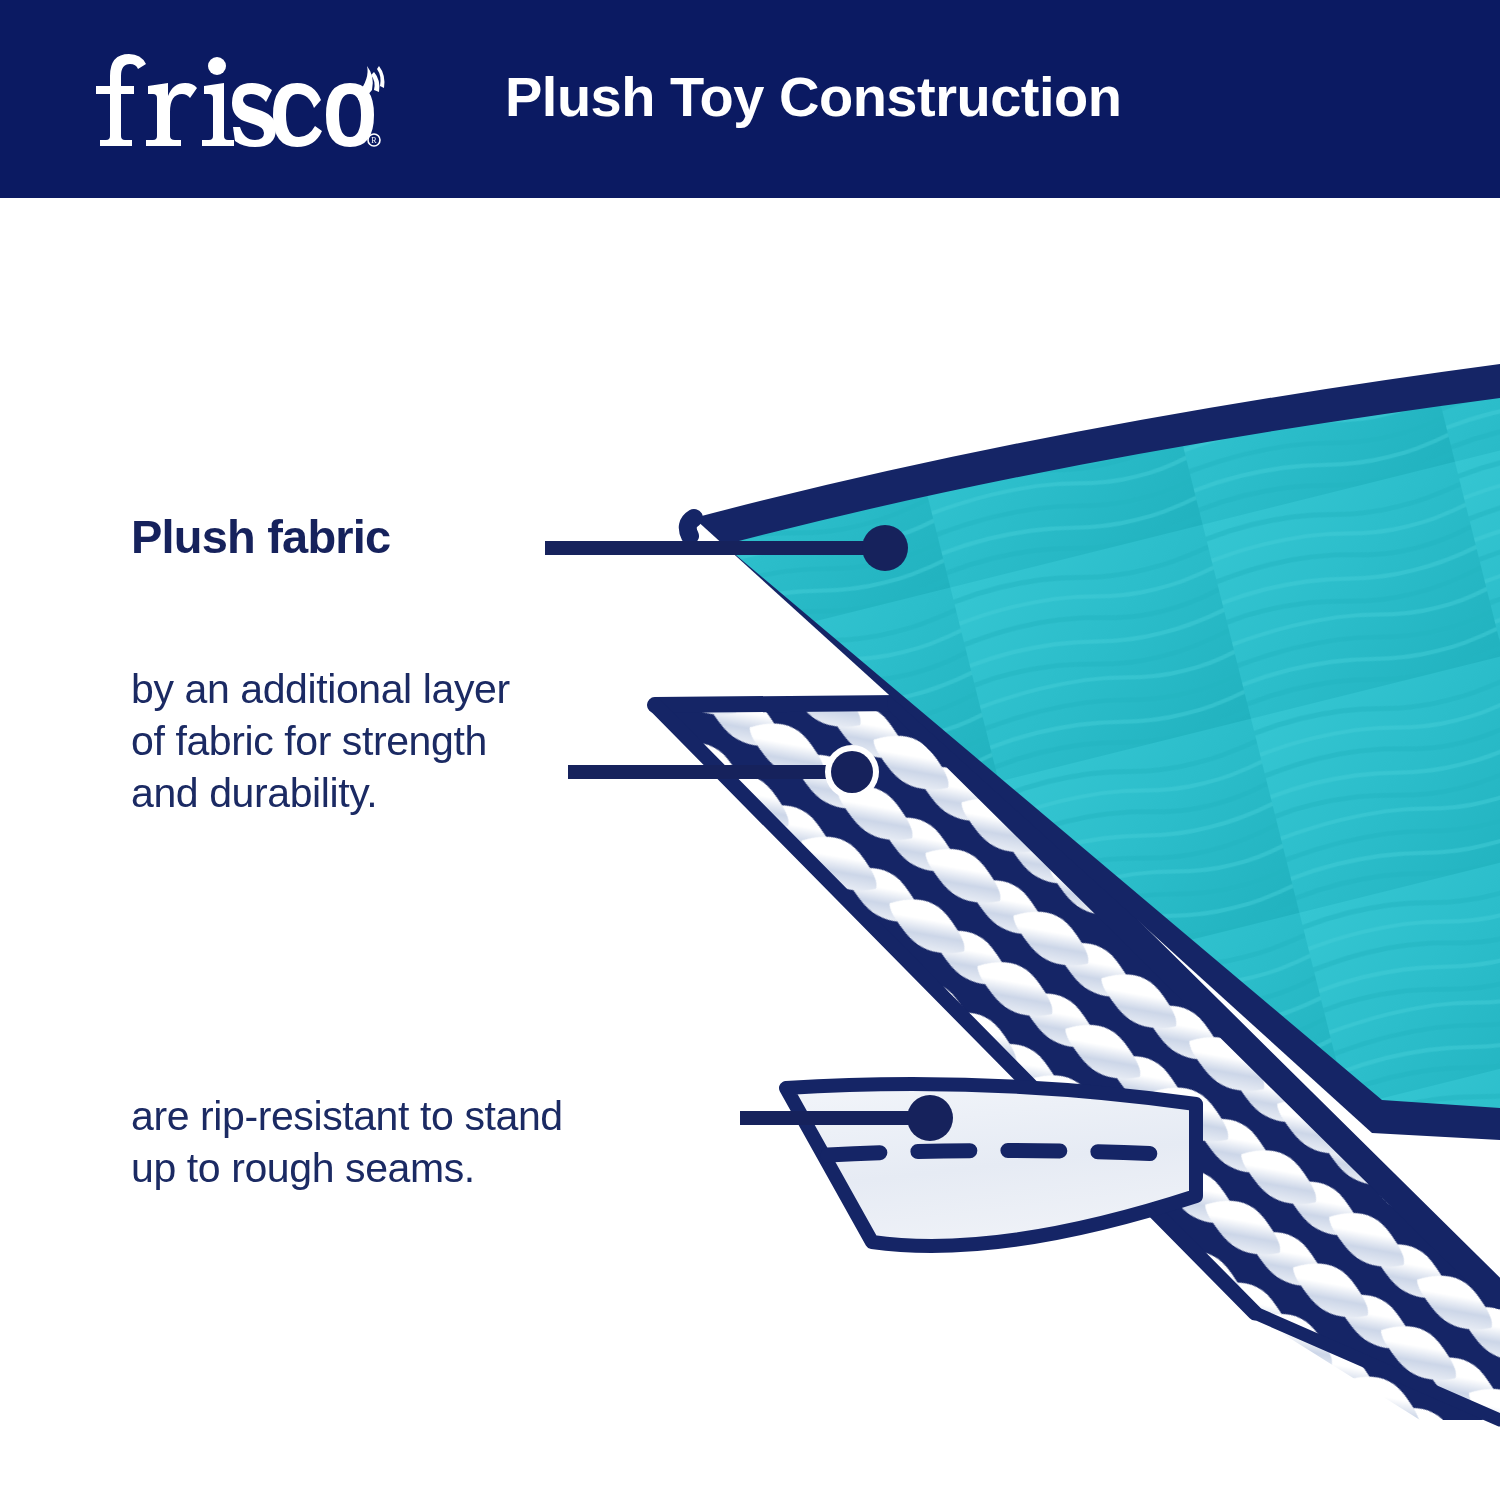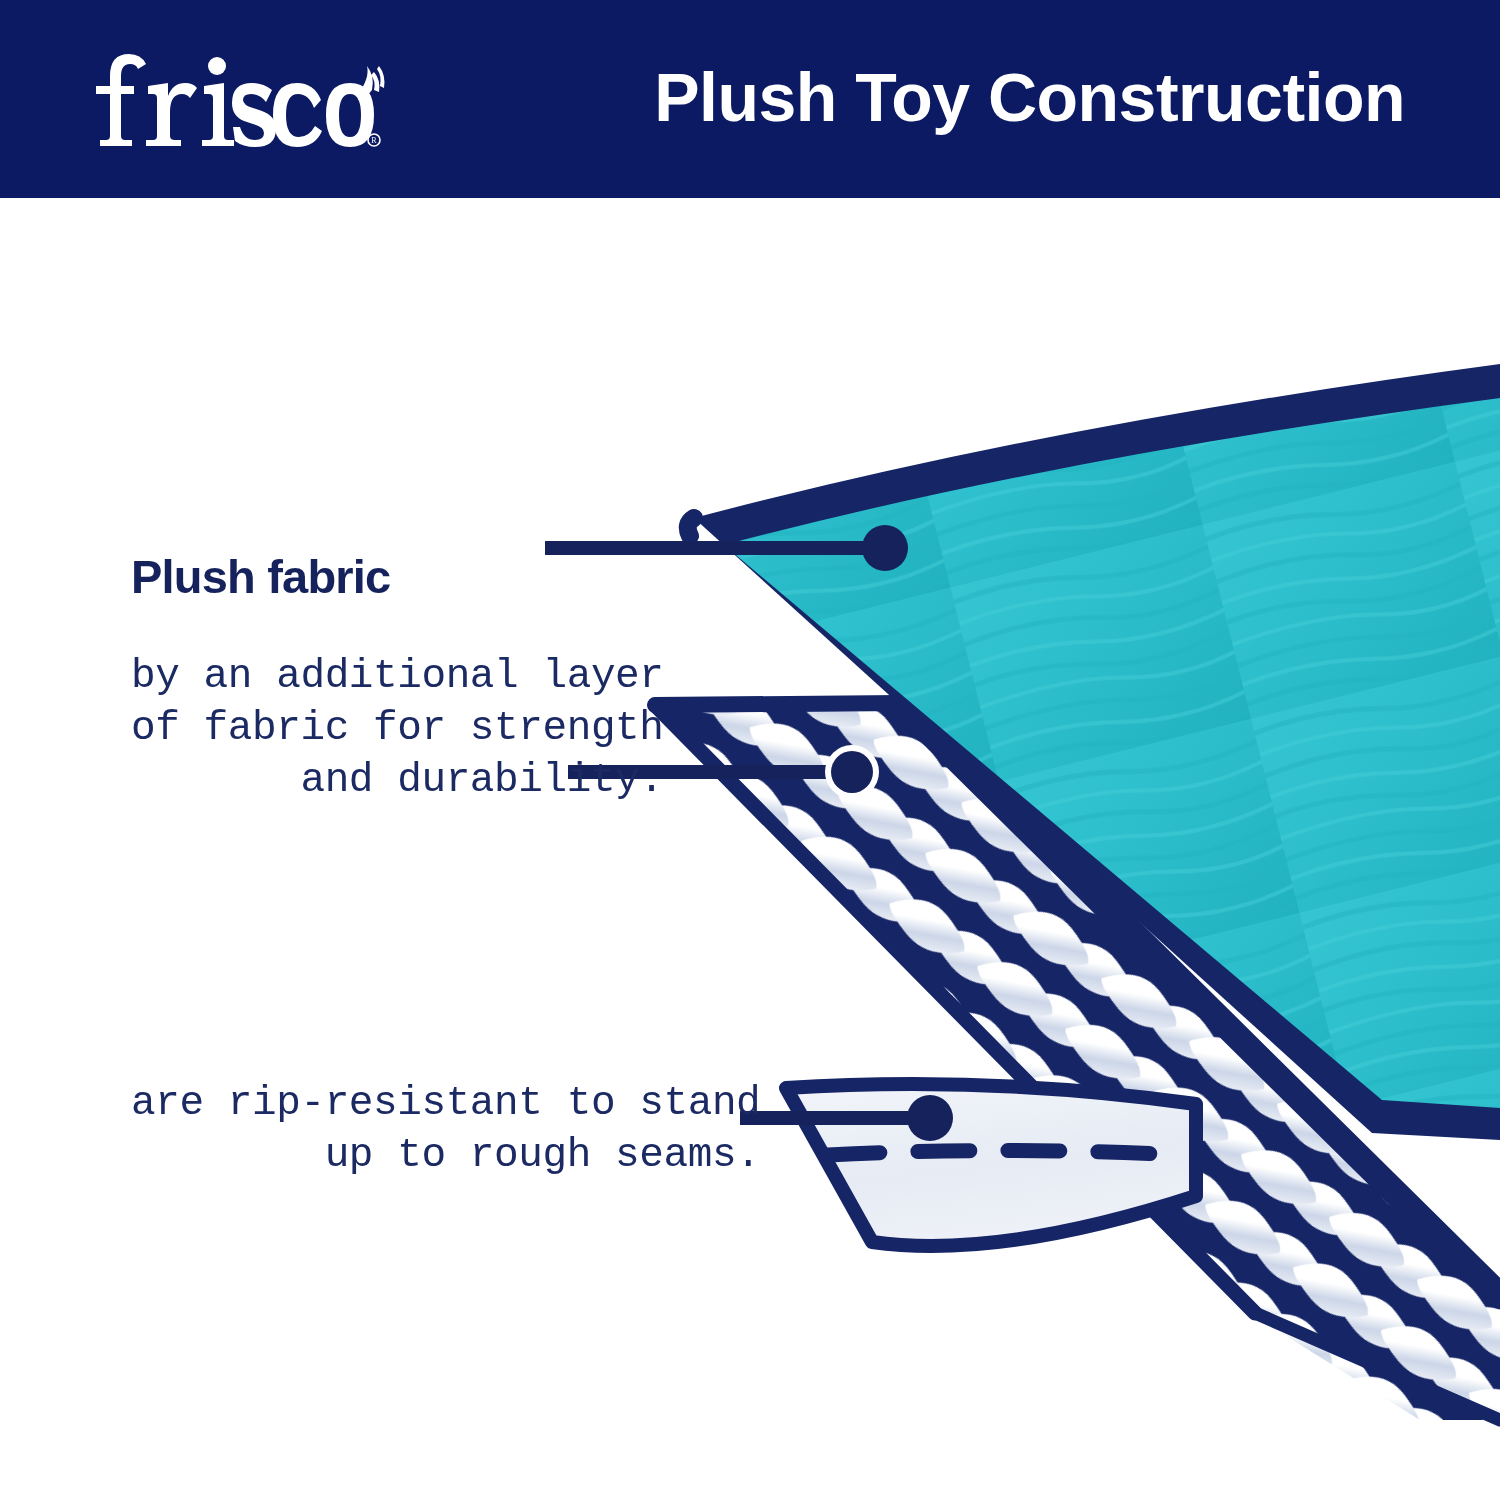--- a/index.html
+++ b/index.html
@@ -43,26 +43,25 @@
     height: 100px;
   }
 
   #header-title {
     position: absolute;
     left: 505px;
     top: 47px;
     width: 900px;
     color: #ffffff;
     font-family: "Liberation Sans", sans-serif;
-    font-size: 68px;
+    font-size: 56px;
     font-weight: bold;
     letter-spacing: -0.5px;
     line-height: 100px;
     white-space: nowrap;
-    text-align: right;
   }
 
   
   #illustration {
     position: absolute;
     left: 0;
     top: 198px;
     width: 1500px;
     height: 1302px;
   }
@@ -75,32 +74,31 @@
   .callout-heading {
     font-family: "Liberation Sans", sans-serif;
     font-weight: bold;
     font-size: 47px;
     line-height: 58px;
     letter-spacing: -0.8px;
     color: #16225c;
     white-space: pre-line;
   }
   .callout-body {
-    font-family: Liberation Mono, monospace;
+    font-family: Liberation Sans, sans-serif;
     font-weight: normal;
     font-size: 41px;
     line-height: 52px;
     letter-spacing: -0.4px;
     color: #1b2a63;
     white-space: pre-line;
-    margin-top: 0;
-    text-align: right;
-  }
-
-  #callout-plush-fabric { left: 131px; top: 508px; margin-top: 40px; }
+    margin-top: 13px;
+  }
+
+  #callout-plush-fabric { left: 131px; top: 508px; }
   #callout-plush-exterior { left: 131px; top: 650px; }
   #callout-reinforced-seams { left: 131px; top: 1077px; }
 </style>
 </head>
 <body>
 
 <div id="page">
 
   <div id="header-bar">
 

